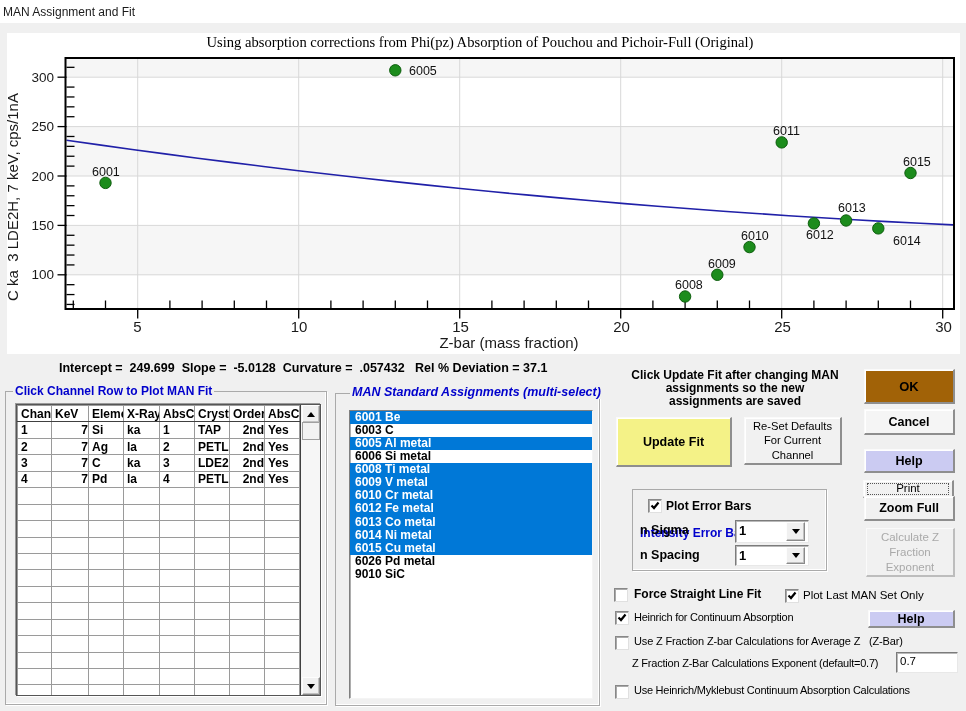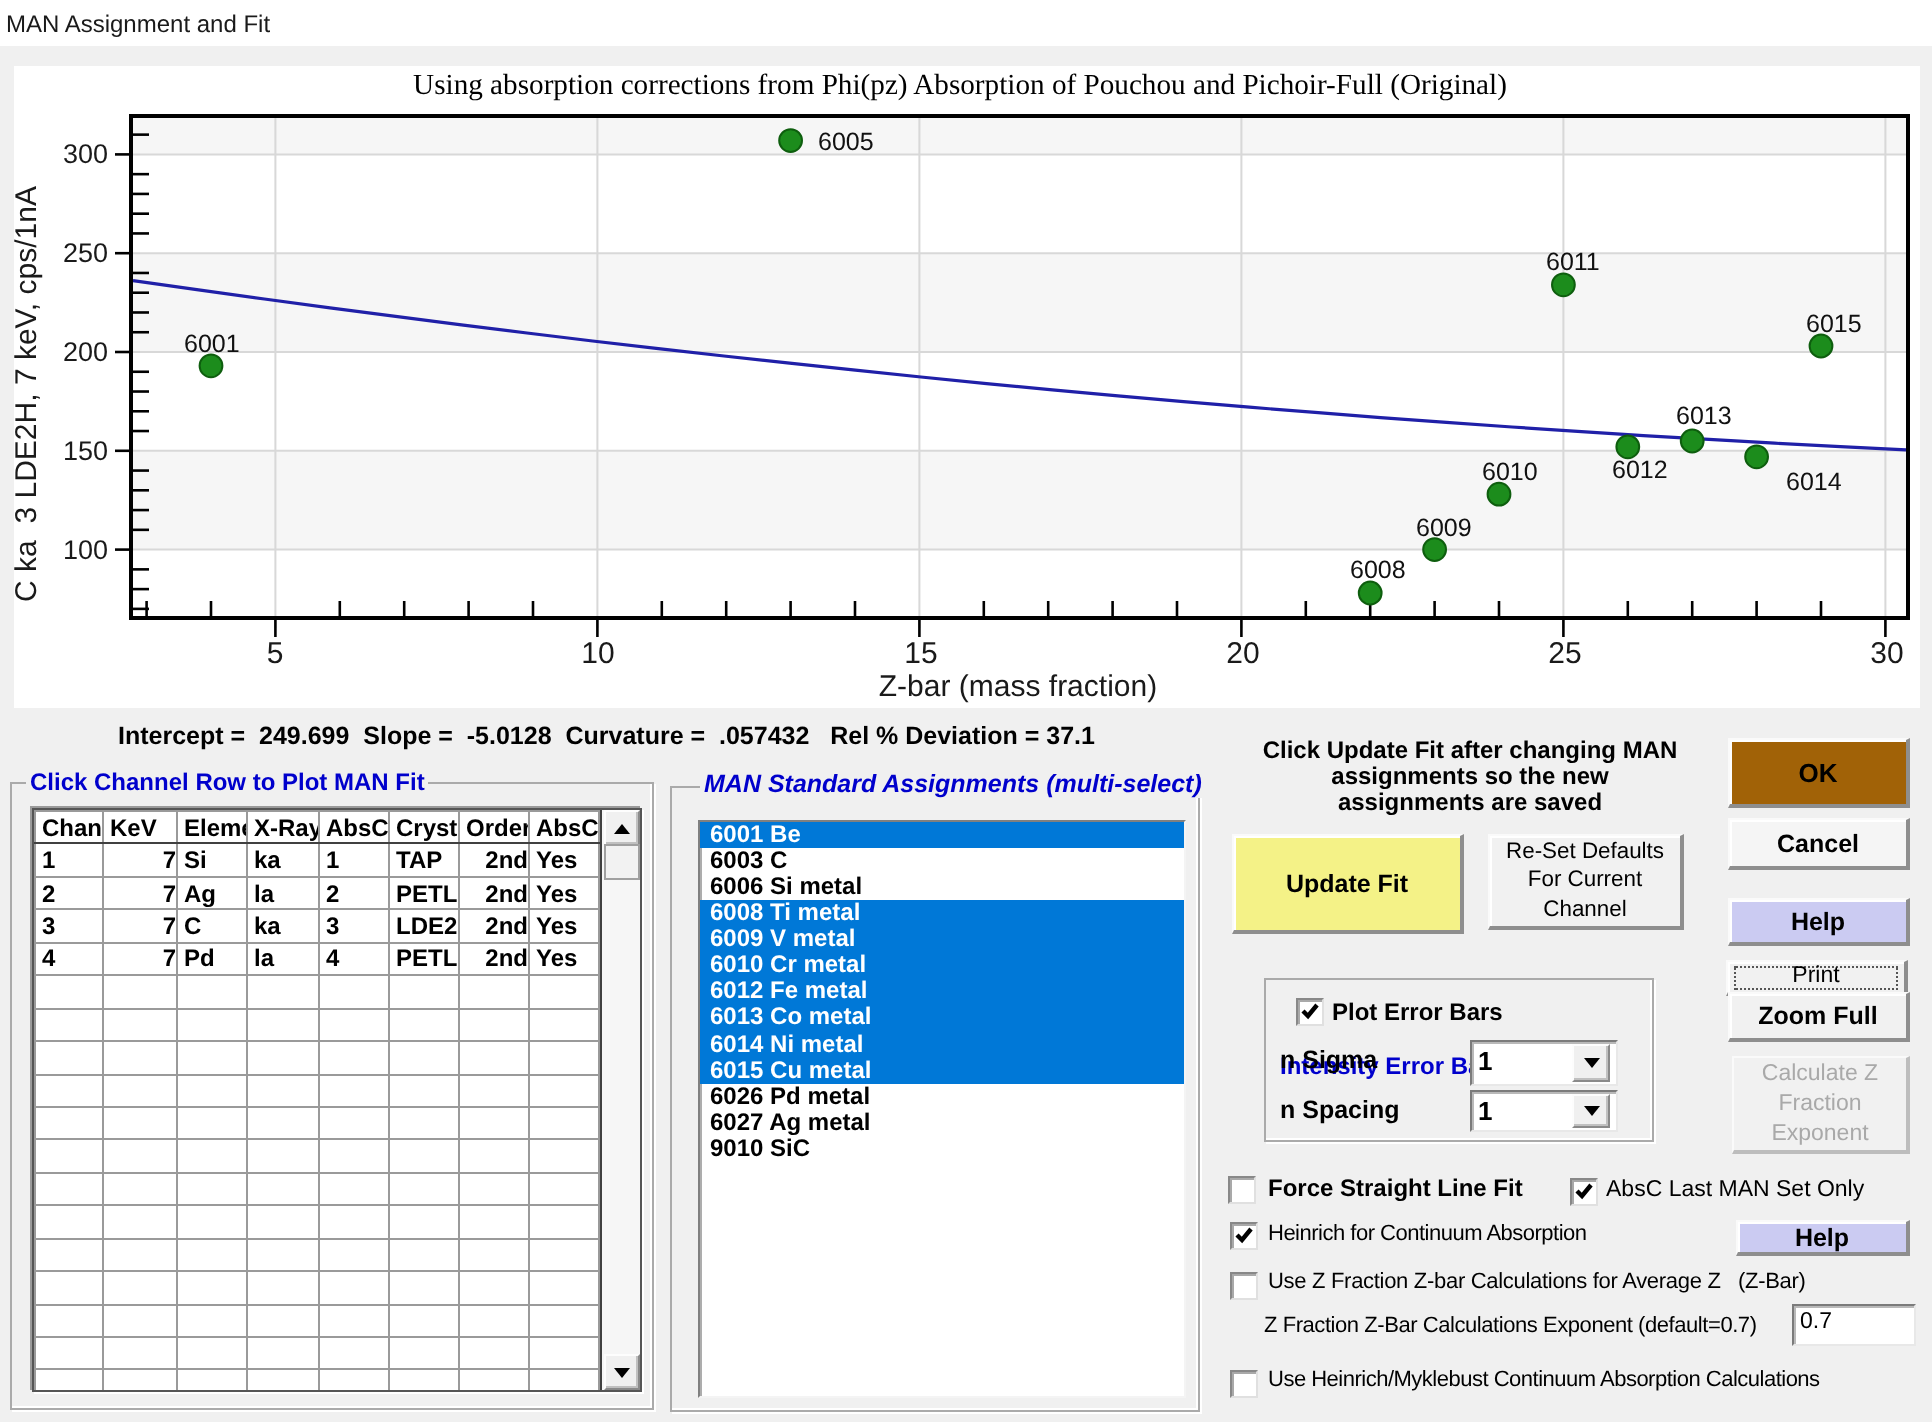--- a/index.html
+++ b/index.html
@@ -381,30 +381,30 @@
         <div class="arrow-d"></div>
       </div>
 </div>
 </div>
 
 <div class="abs frame" style="left:335px;top:393px;width:263px;height:311px;"></div>
 <div class="abs flabel" style="left:350px;top:385px;font-size:12.5px;font-style:italic;">MAN Standard Assignments (multi-select)</div>
 <div class="abs listbox">
 <div class="li sel">6001 Be</div>
 <div class="li">6003 C</div>
+<div class="li sel">6005 Al metal</div>
 <div class="li">6006 Si metal</div>
 <div class="li sel">6008 Ti metal</div>
 <div class="li sel">6009 V metal</div>
 <div class="li sel">6010 Cr metal</div>
 <div class="li sel">6012 Fe metal</div>
 <div class="li sel">6013 Co metal</div>
 <div class="li sel">6014 Ni metal</div>
 <div class="li sel">6015 Cu metal</div>
 <div class="li">6026 Pd metal</div>
-<div class="li">6027 Ag metal</div>
 <div class="li">9010 SiC</div>
 </div>
 
 <div class="abs bold" style="left:615px;top:369px;width:240px;text-align:center;font-size:12px;line-height:13.2px;">Click Update Fit after changing MAN<br>assignments so the new<br>assignments are saved</div>
 <div class="abs btn bold" style="left:616px;top:417px;width:113px;height:47px;background:#f4f287;font-size:12.5px;">Update Fit</div>
 <div class="abs btn" style="left:744px;top:417px;width:95px;height:45px;font-size:11.2px;line-height:14.3px;">Re-Set Defaults<br>For Current<br>Channel</div>
 
 <div class="abs frame" style="left:632px;top:489px;width:193px;height:80px;"></div>
 <div class="abs flabel" style="left:638px;top:482px;margin-top:44px;">Intensity Error Bars</div>
 <div class="abs cb" style="left:648px;top:499px;">
@@ -439,21 +439,21 @@
 <div class="abs btn bold" style="left:864px;top:496px;width:88px;height:22px;font-size:12.5px;">Zoom Full</div>
 <div class="abs btn" style="left:866px;top:528px;width:86px;height:46px;color:#a9a9a9;font-size:11.5px;line-height:15px;border-right-color:#bdbdbd;border-bottom-color:#bdbdbd;box-shadow:none;">Calculate Z<br>Fraction<br>Exponent</div>
 
 <div class="abs cb" style="left:614px;top:588px;"></div>
 <div class="abs lbl bold" style="left:634px;top:587px;font-size:12px;letter-spacing:0;">Force Straight Line Fit</div>
 <div class="abs cb" style="left:785px;top:589px;">
     <svg width="10" height="10" viewBox="0 0 10 10">
       <path d="M1.5,4.5 L4,7 L8.5,1.5" stroke="#000" stroke-width="2.2" fill="none"></path>
     </svg>
   </div>
-<div class="abs lbl" style="left:803px;top:589px;font-size:11.5px;letter-spacing:0;">AbsC Last MAN Set Only</div>
+<div class="abs lbl" style="left:803px;top:589px;font-size:11.5px;letter-spacing:0;">Plot Last MAN Set Only</div>
 <div class="abs cb" style="left:615px;top:611px;">
     <svg width="10" height="10" viewBox="0 0 10 10">
       <path d="M1.5,4.5 L4,7 L8.5,1.5" stroke="#000" stroke-width="2.2" fill="none"></path>
     </svg>
   </div>
 <div class="abs lbl" style="left:634px;top:611px;letter-spacing:-0.25px;">Heinrich for Continuum Absorption</div>
 <div class="abs btn bold" style="left:868px;top:610px;width:84px;height:15px;background:#cbcbf2;font-size:12.5px;">Help</div>
 <div class="abs cb" style="left:615px;top:636px;"></div>
 <div class="abs lbl" style="left:634px;top:635px;letter-spacing:-0.15px;">Use Z Fraction Z-bar Calculations for Average Z&nbsp;&nbsp; (Z-Bar)</div>
 <div class="abs lbl" style="left:632px;top:657px;letter-spacing:-0.22px;">Z Fraction Z-Bar Calculations Exponent (default=0.7)</div>

